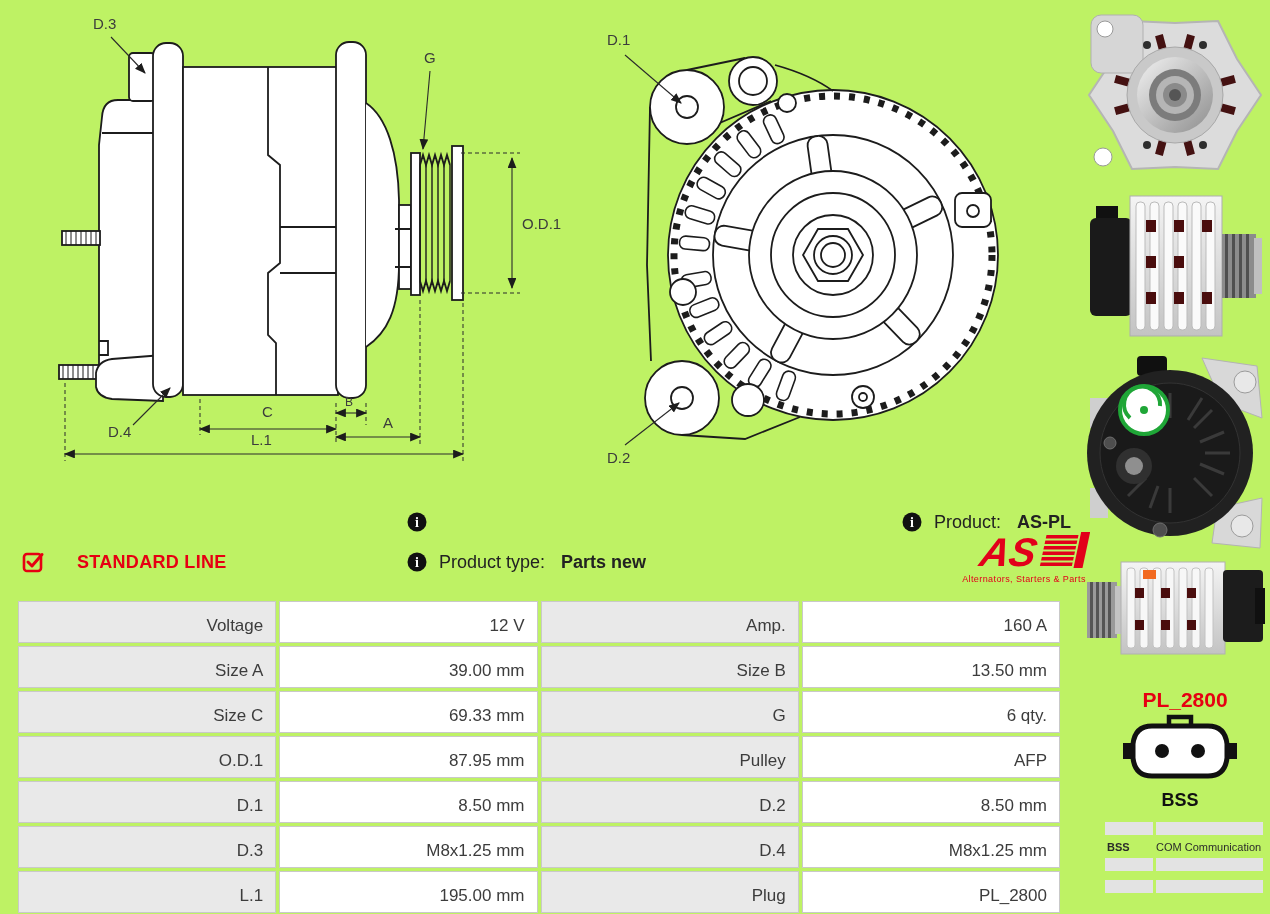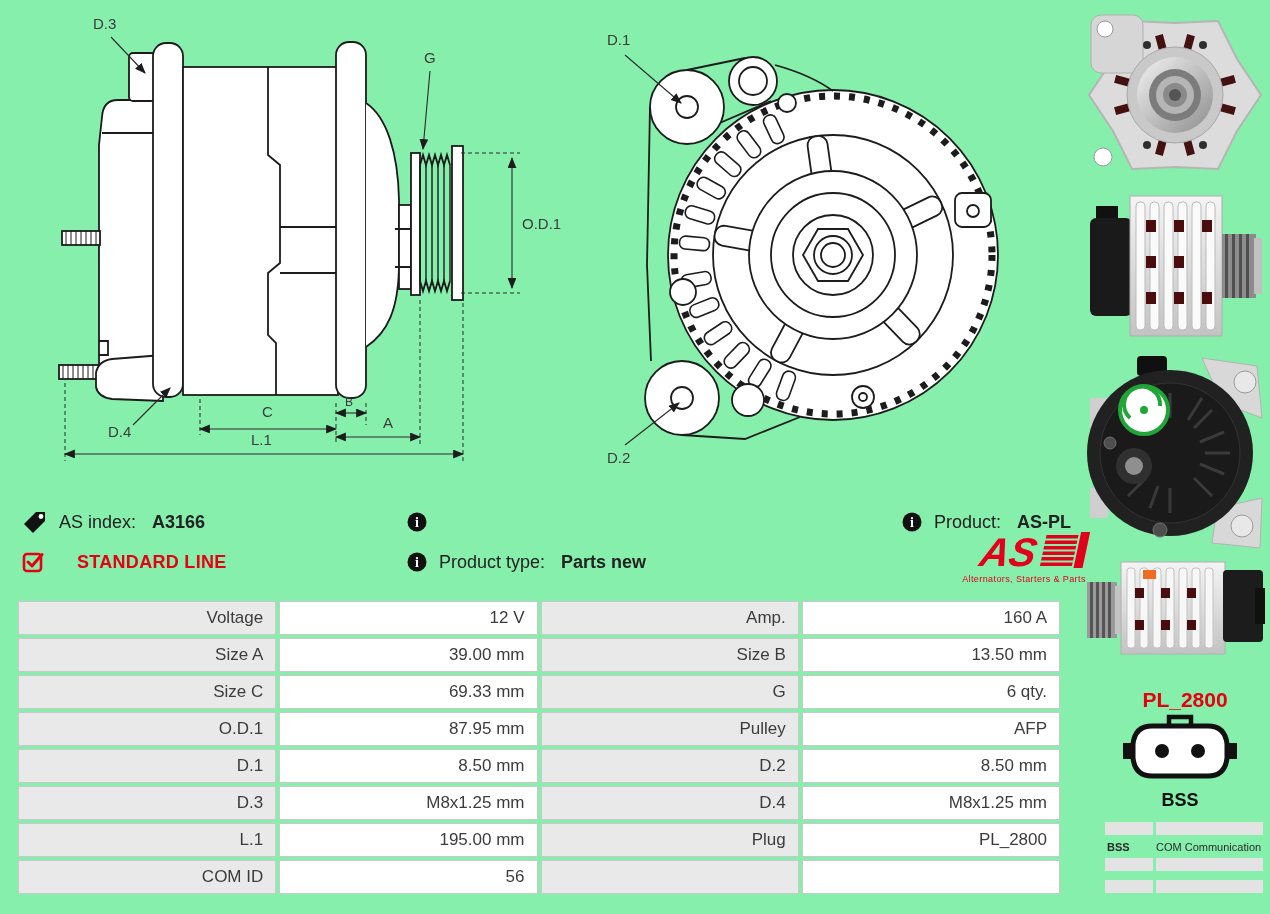--- a/index.html
+++ b/index.html
@@ -1,24 +1,24 @@
 <!DOCTYPE html>
 <html><head>
 <meta charset="utf-8">
 <style>
   html,body{margin:0;padding:0;background:#fff;}
-  #page{position:relative;width:1270px;height:914px;background:#86efac;
+  #page{position:relative;width:1270px;height:914px;background:#bef264;
         font-family:"Liberation Sans",sans-serif;overflow:hidden;color:#222;}
   .abs{position:absolute;}
   .info-row{position:absolute;display:flex;align-items:center;gap:11px;font-size:18px;height:26px;white-space:nowrap;}
   .info-row strong{margin-left:5px;font-weight:bold;}
   .red-line{color:#e60012;font-weight:bold;letter-spacing:.3px;gap:32px;}
   #spec{position:absolute;left:15px;top:598px;width:1048px;border-collapse:separate;border-spacing:3px;
         table-layout:fixed;font-size:17px;color:#3c3c3c;}
-  #spec td{height:32px;padding:0 12px 0 0;text-align:right;border:1px solid #c9c9c9;background:#fff;overflow:hidden;}
+  #spec td{height:32px;padding:8px 12px 0 0;text-align:right;border:1px solid #c9c9c9;background:#fff;overflow:hidden;}
   #spec td.lbl{background:#e9e9e9;}
   .dimtext{font-size:15px;fill:#3c3c3c;}
   .dimtext.small{font-size:12px;}
   .oline{fill:#fff;stroke:#1c1c1c;stroke-width:1.8;}
   .nline{fill:none;stroke:#1c1c1c;stroke-width:1.8;}
   .dim{stroke:#2a2a2a;stroke-width:1.1;fill:none;}
   .dash{stroke:#2a2a2a;stroke-width:1;fill:none;stroke-dasharray:4 3;}
   .plug-title{position:absolute;left:1105px;top:688px;width:160px;text-align:center;
               color:#e60012;font-weight:bold;font-size:21px;}
   .plug-type{position:absolute;left:1120px;top:790px;width:120px;text-align:center;
@@ -374,28 +374,20 @@
         <rect x="102" y="30" width="9" height="10"></rect>
       <rect x="50" y="62" width="9" height="10"></rect>
         <rect x="76" y="62" width="9" height="10"></rect>
         <rect x="102" y="62" width="9" height="10"></rect>
     </g>
     <rect x="58" y="12" width="13" height="9" fill="#f26a21"></rect>
     <rect x="138" y="12" width="40" height="72" rx="4" fill="#1c1c1c"></rect>
     <rect x="170" y="30" width="10" height="36" fill="#101010"></rect>
   </svg>
 
-  <div class="info-row" style="left:22px;top:509px;">
-    <svg width="26" height="24" viewBox="0 0 26 24">
-      <path d="M14,2 h9 v9 L11,23 2,14 Z" fill="#111"></path>
-      <circle cx="19" cy="6.5" r="2.4" fill="#fff"></circle>
-    </svg>
-    <span>AS index:</span>
-      <strong>A3166</strong>
-  </div>
 
   <div class="info-row red-line" style="left:22px;top:549px;">
     <svg width="23" height="23" viewBox="0 0 23 23">
       <rect x="2" y="3" width="17" height="17" rx="3" fill="none" stroke="#e60012" stroke-width="2.6"></rect>
       <path d="M6,11 L10,15 L20,3.5" fill="none" stroke="#e60012" stroke-width="3" stroke-linecap="round" stroke-linejoin="round"></path>
     </svg>
     <span>STANDARD LINE</span>
   </div>
 
   <div class="info-row" style="left:406px;top:509px;">

